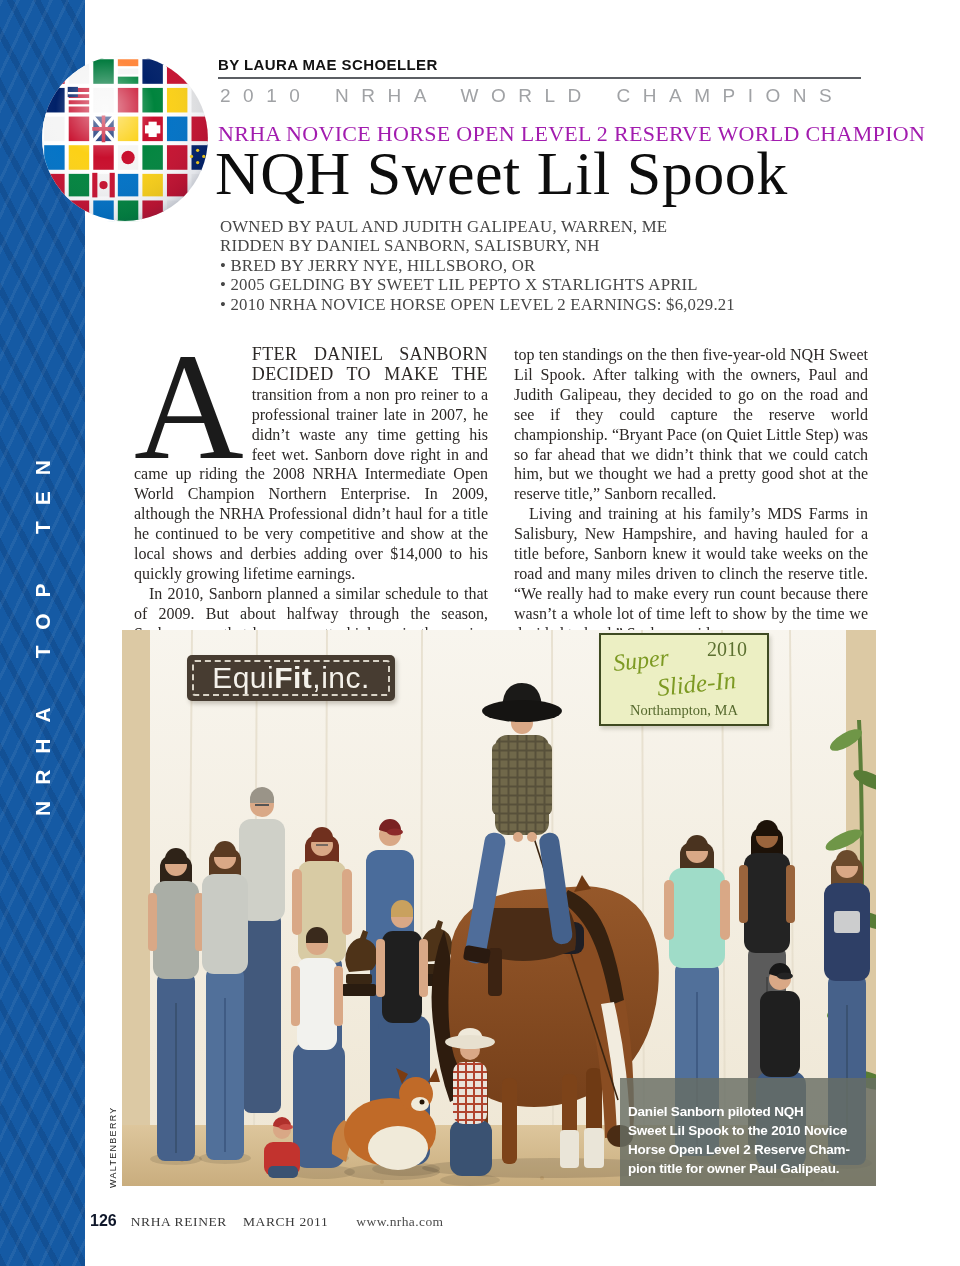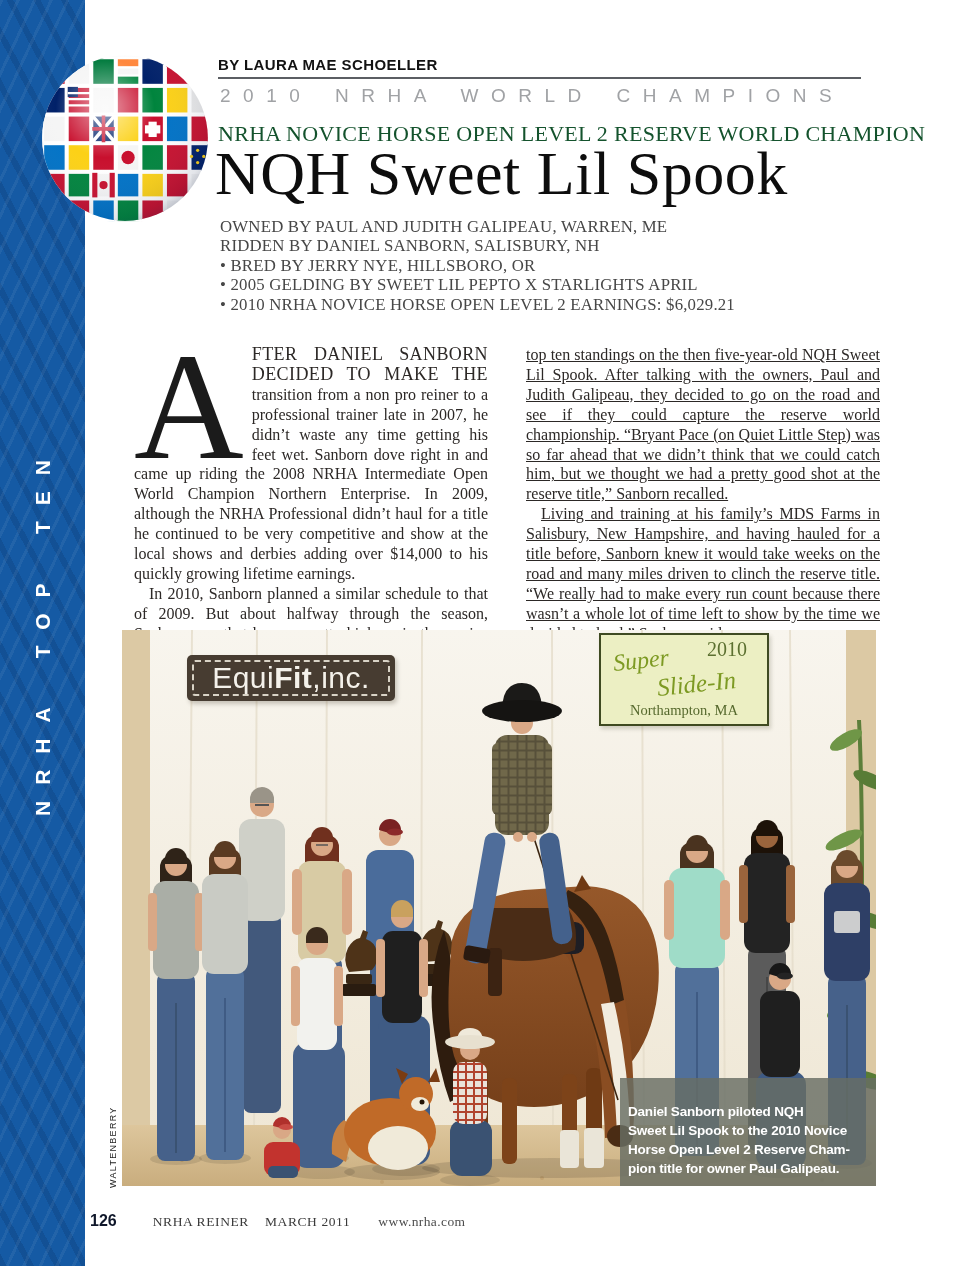--- a/index.html
+++ b/index.html
@@ -16,26 +16,26 @@
     font-family:"Liberation Sans","DejaVu Sans",sans-serif;font-weight:bold;font-size:21px;
     letter-spacing:16px;word-spacing:12px;color:#ffffff;white-space:nowrap;}
   
   .globe{position:absolute;left:36px;top:48px;width:178px;height:220px;}
   
   .byline{position:absolute;left:218px;top:56px;font-family:"Liberation Sans","DejaVu Sans",sans-serif;
     font-weight:bold;font-size:15px;letter-spacing:.4px;color:#121212;}
   .rule{position:absolute;left:218px;top:77px;width:643px;height:2px;background:#5b5e63;}
   .series{position:absolute;left:220px;top:85px;font-family:"Liberation Sans","DejaVu Sans",sans-serif;
     font-size:19px;color:#a0a2a5;letter-spacing:12.5px;word-spacing:5px;white-space:nowrap;}
-  .award{position:absolute;left:218px;top:121px;font-size:22px;color:#14532d;letter-spacing:.3px;white-space:nowrap;}
+  .award{position:absolute;left:218px;top:121px;font-size:22px;color:#a21caf;letter-spacing:.3px;white-space:nowrap;}
   .title{position:absolute;left:215px;top:138px;margin:0;font-size:62px;font-weight:normal;color:#0d0d0d;letter-spacing:.5px;white-space:nowrap;}
   .details{position:absolute;left:220px;top:217px;font-size:16.8px;line-height:19.4px;color:#474747;letter-spacing:.2px;}
   
   .col{position:absolute;top:345px;width:354px;font-size:16px;line-height:19.9px;color:#2c2826;text-align:justify;}
-  .col1{left:134px;} .col2{left:526px;text-decoration:underline;}
+  .col1{left:134px;} .col2{left:514px;}
   .bp{margin:0;}
   .ind{text-indent:15px;}
   .dropcap{float:left;font-size:152px;line-height:112px;padding:6px 8px 0 0;color:#1b1b1b;}
   .opener{font-size:18px;letter-spacing:.4px;}
   
   .photo{position:absolute;left:122px;top:630px;width:754px;height:556px;background:#efe8d8;overflow:hidden;}
   .photo svg{position:absolute;left:0;top:0;}
   .equifit{position:absolute;left:65px;top:25px;width:208px;height:46px;background:#473c31;border-radius:5px;
     display:flex;align-items:center;justify-content:center;
     font-family:"Liberation Sans","DejaVu Sans",sans-serif;color:#f4f1ea;font-size:30px;letter-spacing:.5px;
@@ -51,21 +51,21 @@
   .caption{position:absolute;left:498px;top:448px;width:256px;box-sizing:border-box;padding:24px 8px;
     background:rgba(104,110,100,.82);color:#ffffff;
     font-family:"Liberation Sans","DejaVu Sans",sans-serif;font-weight:bold;font-size:13.5px;
     line-height:19px;letter-spacing:-.2px;}
   .caption div{white-space:nowrap;}
   
   .credit{position:absolute;left:108px;top:1188px;transform-origin:0 0;transform:rotate(-90deg);
     font-family:"Liberation Sans","DejaVu Sans",sans-serif;font-size:9px;letter-spacing:1.3px;color:#222;}
   .footer{position:absolute;left:90px;top:1212px;display:flex;align-items:baseline;}
   .pn{font-family:"Liberation Sans","DejaVu Sans",sans-serif;font-weight:bold;font-size:16px;color:#0f172a;}
-  .mag{margin-left:36px;font-size:13.5px;color:#3a3a3a;letter-spacing:.6px;}
+  .mag{margin-left:14px;font-size:13.5px;color:#3a3a3a;letter-spacing:.6px;}
   .issue{margin-left:16px;font-size:13.5px;color:#3a3a3a;letter-spacing:.6px;}
   .site{margin-left:28px;font-size:13.5px;color:#4c4c4c;letter-spacing:.4px;}
 </style>
 </head>
 <body>
 
 <div class="page">
 
   <div class="sidebar">
     <div class="vlabel">NRHA TOP TEN</div>

